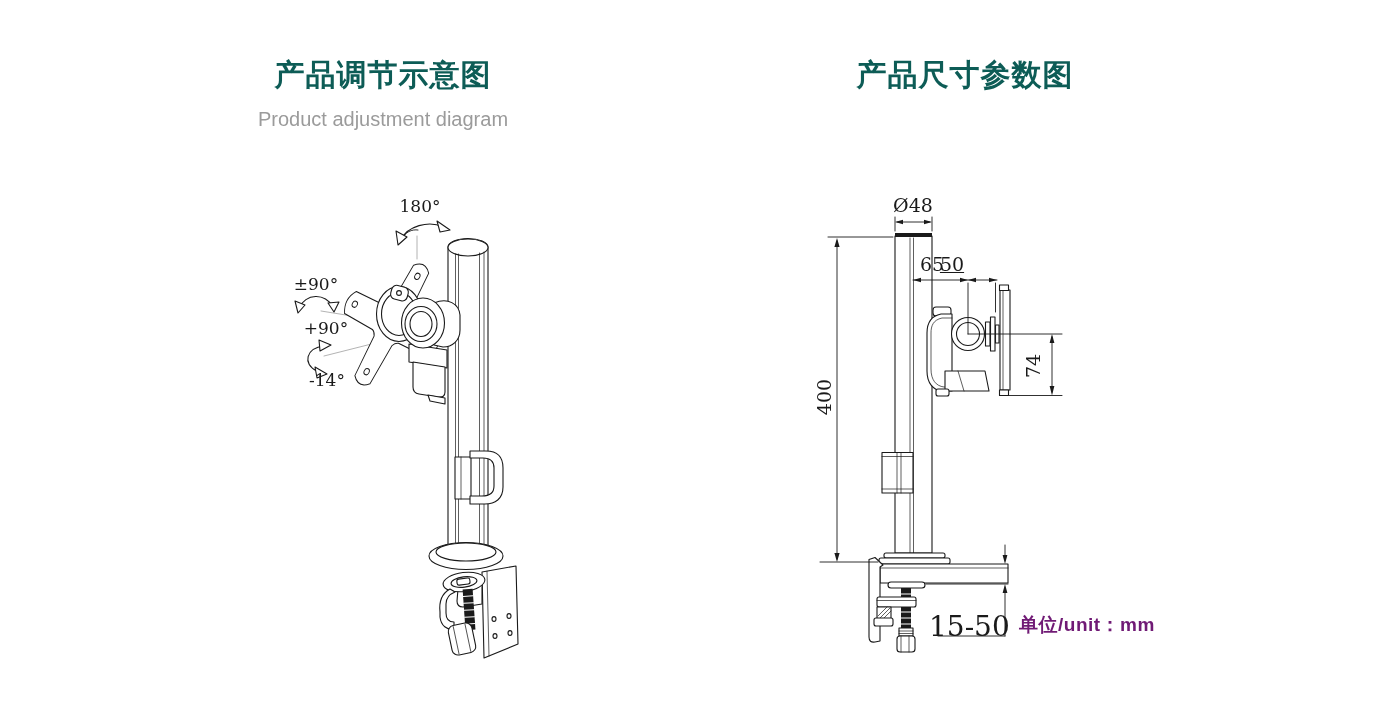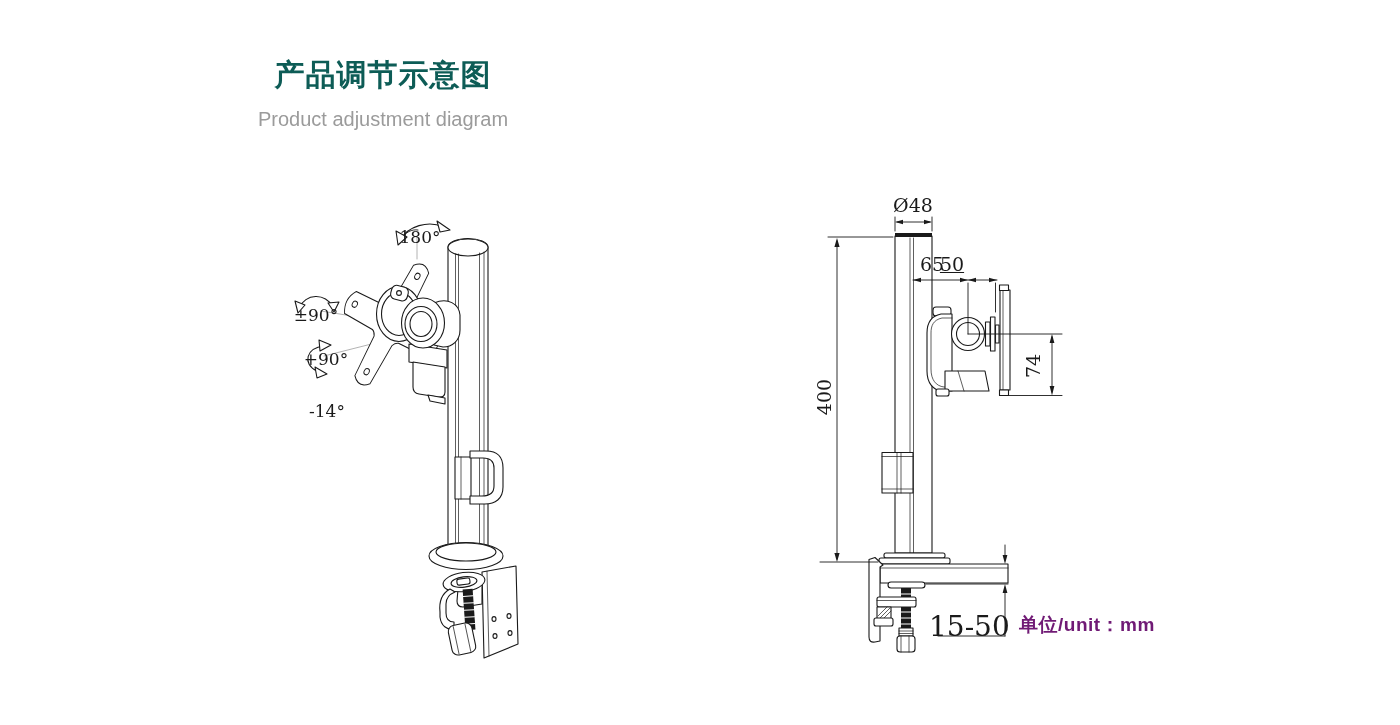--- a/index.html
+++ b/index.html
@@ -2,35 +2,36 @@
 <html><head>
 <meta charset="utf-8">
 <style>
   html,body{margin:0;padding:0;background:#ffffff;}
   .page{position:relative;width:1400px;height:725px;background:#ffffff;overflow:hidden;
         font-family:"Liberation Sans","DejaVu Sans",sans-serif;}
   .label{position:absolute;white-space:nowrap;}
   .panel-title{width:300px;text-align:center;font-size:30px;font-weight:bold;color:#0d5c56;letter-spacing:1px;}
   .panel-subtitle{width:300px;text-align:center;font-size:20px;color:#9b9b9b;font-weight:400;}
   .dim{font-family:"DejaVu Serif","Liberation Serif",serif;color:#1a1a1a;text-align:center;}
-  .ang{font-family:"DejaVu Serif","Liberation Serif",serif;font-size:17px;color:#1a1a1a;text-align:center;margin-top:31px;}
+  .ang{font-family:"DejaVu Serif","Liberation Serif",serif;font-size:17px;color:#1a1a1a;text-align:center;}
   .dim-19{font-size:19px;}
   .dim-20{font-size:28px;}
   .rot90{transform:rotate(-90deg);}
   .unit-note{font-size:19px;font-weight:bold;color:#701a75;letter-spacing:0.5px;}
   svg{position:absolute;}
 </style>
 </head>
 <body>
 
 <div class="page">
 
   <div class="label panel-title" style="left:233px;top:55px;">产品调节示意图</div>
   <div class="label panel-subtitle" style="left:233px;top:108px;">Product adjustment diagram</div>
 
+  <div class="label panel-title" style="left:815px;top:55px;">产品尺寸参数图</div>
 
   <svg style="left:270px;top:170px;" width="320" height="510" viewBox="270 170 320 510">
     <g stroke="#1a1a1a" fill="none" stroke-width="1.1" stroke-linejoin="round" stroke-linecap="round">
 
       <g stroke="#9f9f9f" stroke-width="0.8">
         <path d="M417,236 V259"></path>
         <path d="M321,311 L352,316"></path>
         <path d="M324,356 L419,332"></path>
       </g>
 

